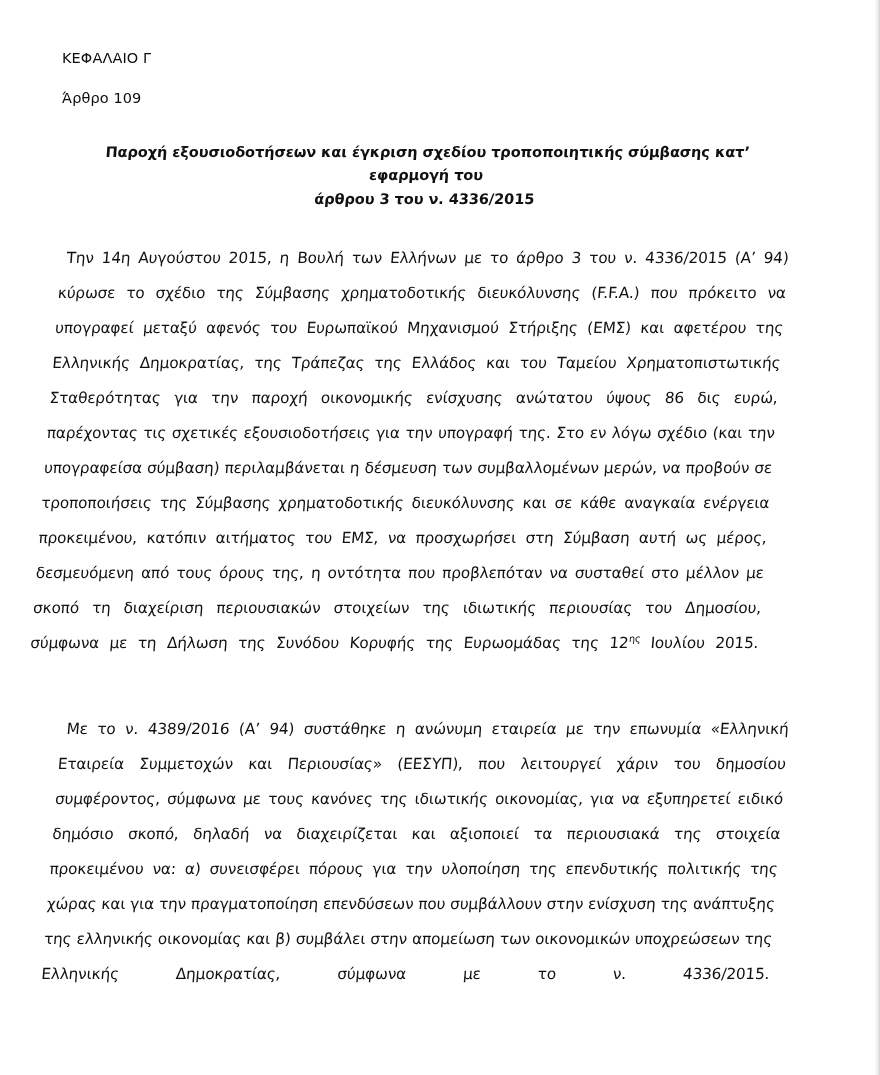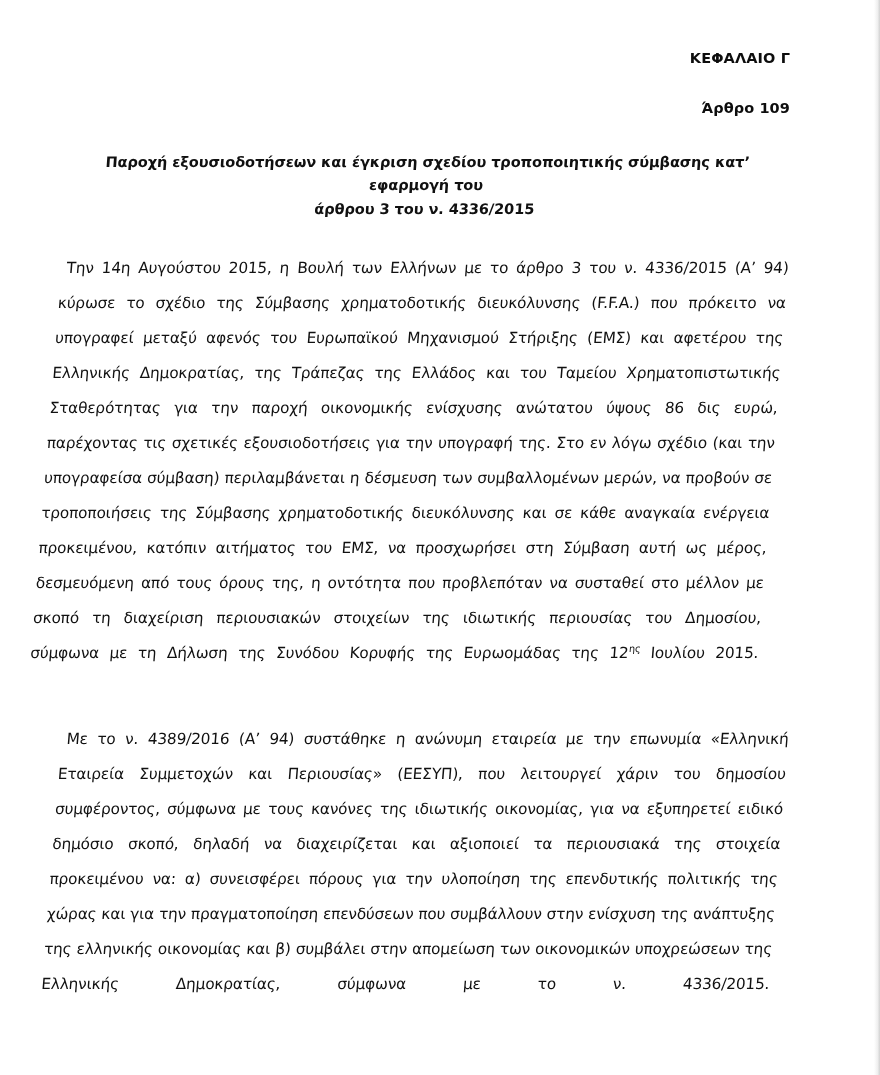--- a/index.html
+++ b/index.html
@@ -34,31 +34,31 @@
 
   .content {
     position: absolute;
     left: 62px;
     top: 0;
     width: 728px;
   }
 
   
   .heading {
-    text-align: right;
-    font-weight: bold;
+    text-align: left;
+    font-weight: normal;
     font-size: 14.5px;
     line-height: 1.2;
     letter-spacing: 0.1px;
     color: #0d0d0d;
   }
 
   .h-chapter   { margin-top: 50px; }
   .h-section   { margin-top: 33px; }
-  .h-article   { margin-top: 33px; }
+  .h-article   { margin-top: 23px; }
 
   .h-title {
     margin-top: 33px;
     font-size: 14.5px;
     font-weight: bold;
     text-align: center;
     line-height: 1.62;
     letter-spacing: -0.05px;
     transform: skewX(-4deg);
   }

